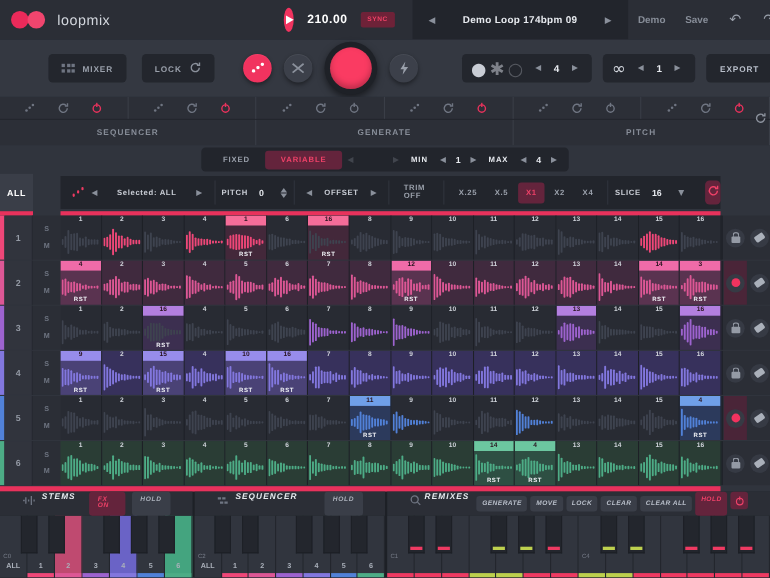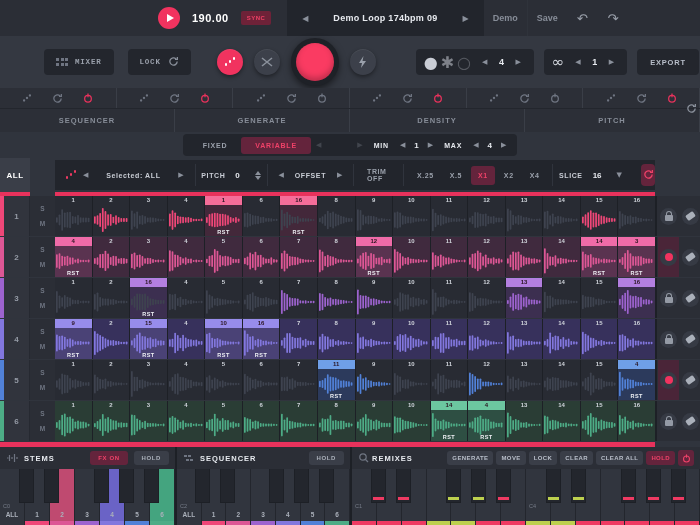--- a/index.html
+++ b/index.html
@@ -21,21 +21,21 @@
   .sync{margin-left:12px;background:#6e2238;color:#ef4166;font-size:6px;font-weight:bold;padding:4px 6px;border-radius:2px;letter-spacing:.5px;}
   #preset-panel{margin-left:16px;background:#22252c;height:36px;display:flex;align-items:center;padding:0 8px;}
   .arr{color:#8a909b;font-size:8px;padding:0 7px;}
   .preset-name{color:#e7eaef;font-size:9px;font-weight:bold;width:140px;text-align:center;letter-spacing:.3px;}
   .txt-btn{color:#878d98;font-size:9px;font-weight:bold;padding:0 9px;}
   .histsep{width:1px;height:36px;background:#2f333b;}
   .hist{color:#9aa0ab;font-size:13px;padding:0 10px;}
   
   #controlbar{position:absolute;left:0;top:36px;width:700px;height:52px;background:#343841;display:flex;align-items:center;}
   .seg-group{display:flex;background:#23262d;border-radius:4px;margin-left:30px;overflow:hidden;height:26px;}
-  .ctl-btn{display:flex;align-items:center;gap:7px;background:#23262d;border-radius:4px;height:26px;padding:0 12px;margin-left:14px;color:#9aa0ab;font-size:7.5px;font-weight:bold;letter-spacing:.8px;font-family:Liberation Mono, monospace;}
+  .ctl-btn{display:flex;align-items:center;gap:7px;background:#23262d;border-radius:4px;height:26px;padding:0 12px;margin-left:14px;color:#9aa0ab;font-size:7.5px;font-weight:bold;letter-spacing:.8px;}
   .grid-ico{display:grid;grid-template-columns:3px 3px 3px;grid-gap:1.5px;}
   .grid-ico i{width:3px;height:3px;background:#6f7582;}
   .knob{width:26px;height:26px;border-radius:50%;background:#3c404a;box-shadow:0 2px 4px rgba(0,0,0,.4),inset 0 1px 0 rgba(255,255,255,.06);display:flex;align-items:center;justify-content:center;}
   .knob.pink{background:#f1335f;}
   .dots3{position:relative;width:12px;height:12px;}
   .dots3 i{position:absolute;width:2.6px;height:2.6px;border-radius:50%;background:#fff;}
   .dots3 i:nth-child(1){left:1px;top:7px}.dots3 i:nth-child(2){left:5px;top:4px}.dots3 i:nth-child(3){left:9px;top:1px}
   .big-knob{width:48px;height:48px;border-radius:50%;background:#1e2127;box-shadow:0 3px 7px rgba(0,0,0,.5);display:flex;align-items:center;justify-content:center;}
   .big-knob .core{width:38px;height:38px;border-radius:50%;background:#fa3b62;box-shadow:inset 0 -3px 6px rgba(0,0,0,.25);}
   .stepper{display:flex;align-items:center;background:#23262d;border-radius:4px;height:26px;padding:0 8px;color:#c9cdd5;}
@@ -93,21 +93,21 @@
   .cbtn{width:17px;height:17px;border-radius:50%;background:#363a44;display:flex;align-items:center;justify-content:center;}
   .lockwrap{width:21px;height:40px;display:flex;align-items:center;justify-content:center;}
   .lockwrap.locked{background:#4a2538;}
   .dot-rec{width:8px;height:8px;border-radius:50%;background:#f1335f;}
   .lock-ico{position:relative;width:8px;height:6px;background:#949aa5;border-radius:1px;margin-top:4px;}
   .lock-ico:before{content:'';position:absolute;left:1px;top:-4px;width:4px;height:4px;border:1.3px solid #949aa5;border-bottom:none;border-radius:3px 3px 0 0;}
   .eraser-ico{width:9px;height:6px;background:#aab0ba;border-radius:1.5px;transform:rotate(-35deg);}
   
   #bottom{position:absolute;left:0;top:447px;width:700px;height:78px;display:flex;gap:2px;background:#1d2026;}
   .panel{background:#2b2e36;display:flex;flex-direction:column;}
-  .panel-head{height:22px;display:flex;align-items:center;padding:0 6px;gap:6px;}
+  .panel-head{height:22px;display:flex;padding:0 20px;gap:6px;font-style:italic;}
   .panel-title{color:#e7eaef;font-size:7.5px;font-weight:bold;letter-spacing:1px;}
   .ph-ico{color:#6f7582;}
   .pill{font-size:6px;font-weight:bold;letter-spacing:.6px;padding:4px 8px;border-radius:3px;background:#3a3e48;color:#aab0ba;}
   .pill.hot{background:#64243c;color:#ee4168;}
   .kb{position:relative;flex:1;background:#23262d;}
   .wkeys{display:flex;height:100%;}
   .wkey{position:relative;flex:1;background:#31353e;border-right:1px solid #23262d;}
   .wkey .stripe{position:absolute;left:0;right:0;bottom:0;height:4px;}
   .wkey .klabel{position:absolute;bottom:7px;left:0;right:0;text-align:center;color:#aab0ba;font-size:6.5px;font-weight:bold;}
   .wkey .nlabel{position:absolute;bottom:16px;left:3px;color:#767c88;font-size:5.5px;}
@@ -116,24 +116,32 @@
   .rx-btn{font-size:6px;font-weight:bold;letter-spacing:.4px;padding:4px 5px;border-radius:3px;background:#3a3e48;color:#b9bfca;white-space:nowrap;}
   .rx-btn.hot{background:#64243c;color:#ee4168;}
   .pwr-sm{width:16px;height:16px;border-radius:3px;background:#64243c;color:#ee4168;display:flex;align-items:center;justify-content:center;}
 </style>
 </head>
 <body>
 
 <div id="app">
 
   <div id="topbar">
+    <div class="logo">
+      <span class="logo-mark">
+          <span class="c1"></span>
+          <span class="bar"></span>
+          <span class="c2"></span>
+        </span>
+      <span class="logo-text">loopmix</span>
+    </div>
     <div class="play-btn">
         <span class="tri"></span>
       </div>
-    <span class="bpm">190.00</span>
+    <span class="bpm">210.00</span>
     <span class="sync">SYNC</span>
     <div id="preset-panel">
       <span class="arr ico">◀</span>
       <span class="preset-name">Demo Loop 174bpm 09</span>
       <span class="arr ico">▶</span>
     </div>
     <span class="txt-btn">Demo</span>
     <span class="histsep"></span>
     <span class="txt-btn">Save</span>
     <span class="hist ico">↶</span>
@@ -334,21 +342,20 @@
             <svg width="10" height="10" viewBox="0 0 12 12">
               <circle cx="6" cy="6.8" r="4" fill="none" stroke="#e8325c" stroke-width="1.5"></circle>
               <path d="M6 0.6v4.6" stroke="#e8325c" stroke-width="1.5"></path>
             </svg>
           </span>
         </div>
       </div>
     <div id="tab-labels">
         <div class="tab">SEQUENCER</div>
         <div class="tab">GENERATE</div>
-        <div class="tab">DENSITY</div>
         <div class="tab">PITCH</div>
       </div>
     <span id="global-cycle" class="cyc"><svg width="11" height="11" viewBox="0 0 12 12">
           <path d="M10 6a4 4 0 1 1-1.2-2.9" fill="none" stroke="#8a909b" stroke-width="1.4"></path>
           <path d="M10.2 1v2.6H7.6" fill="none" stroke="#8a909b" stroke-width="1.4"></path>
         </svg></span>
   </div>
 
   <div id="varbar">
     <div id="var-panel">

